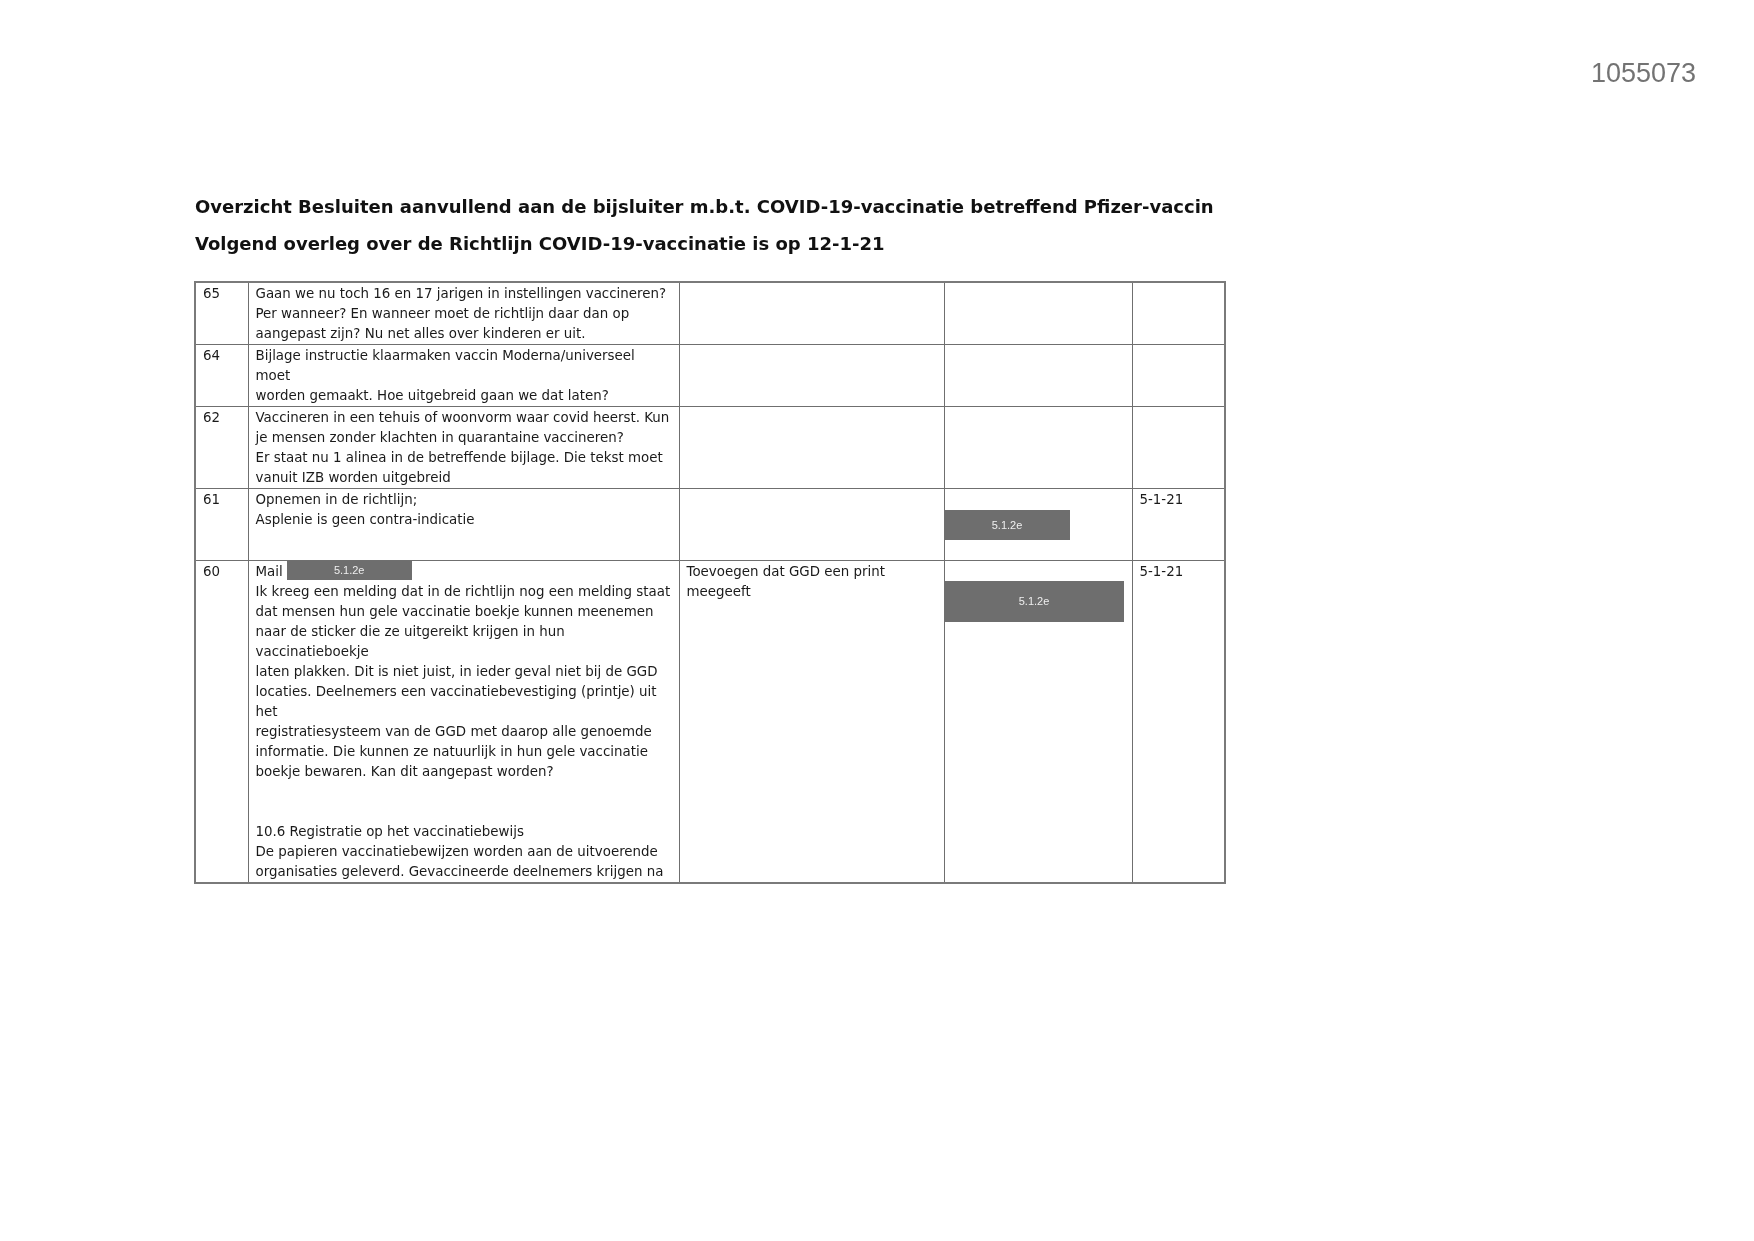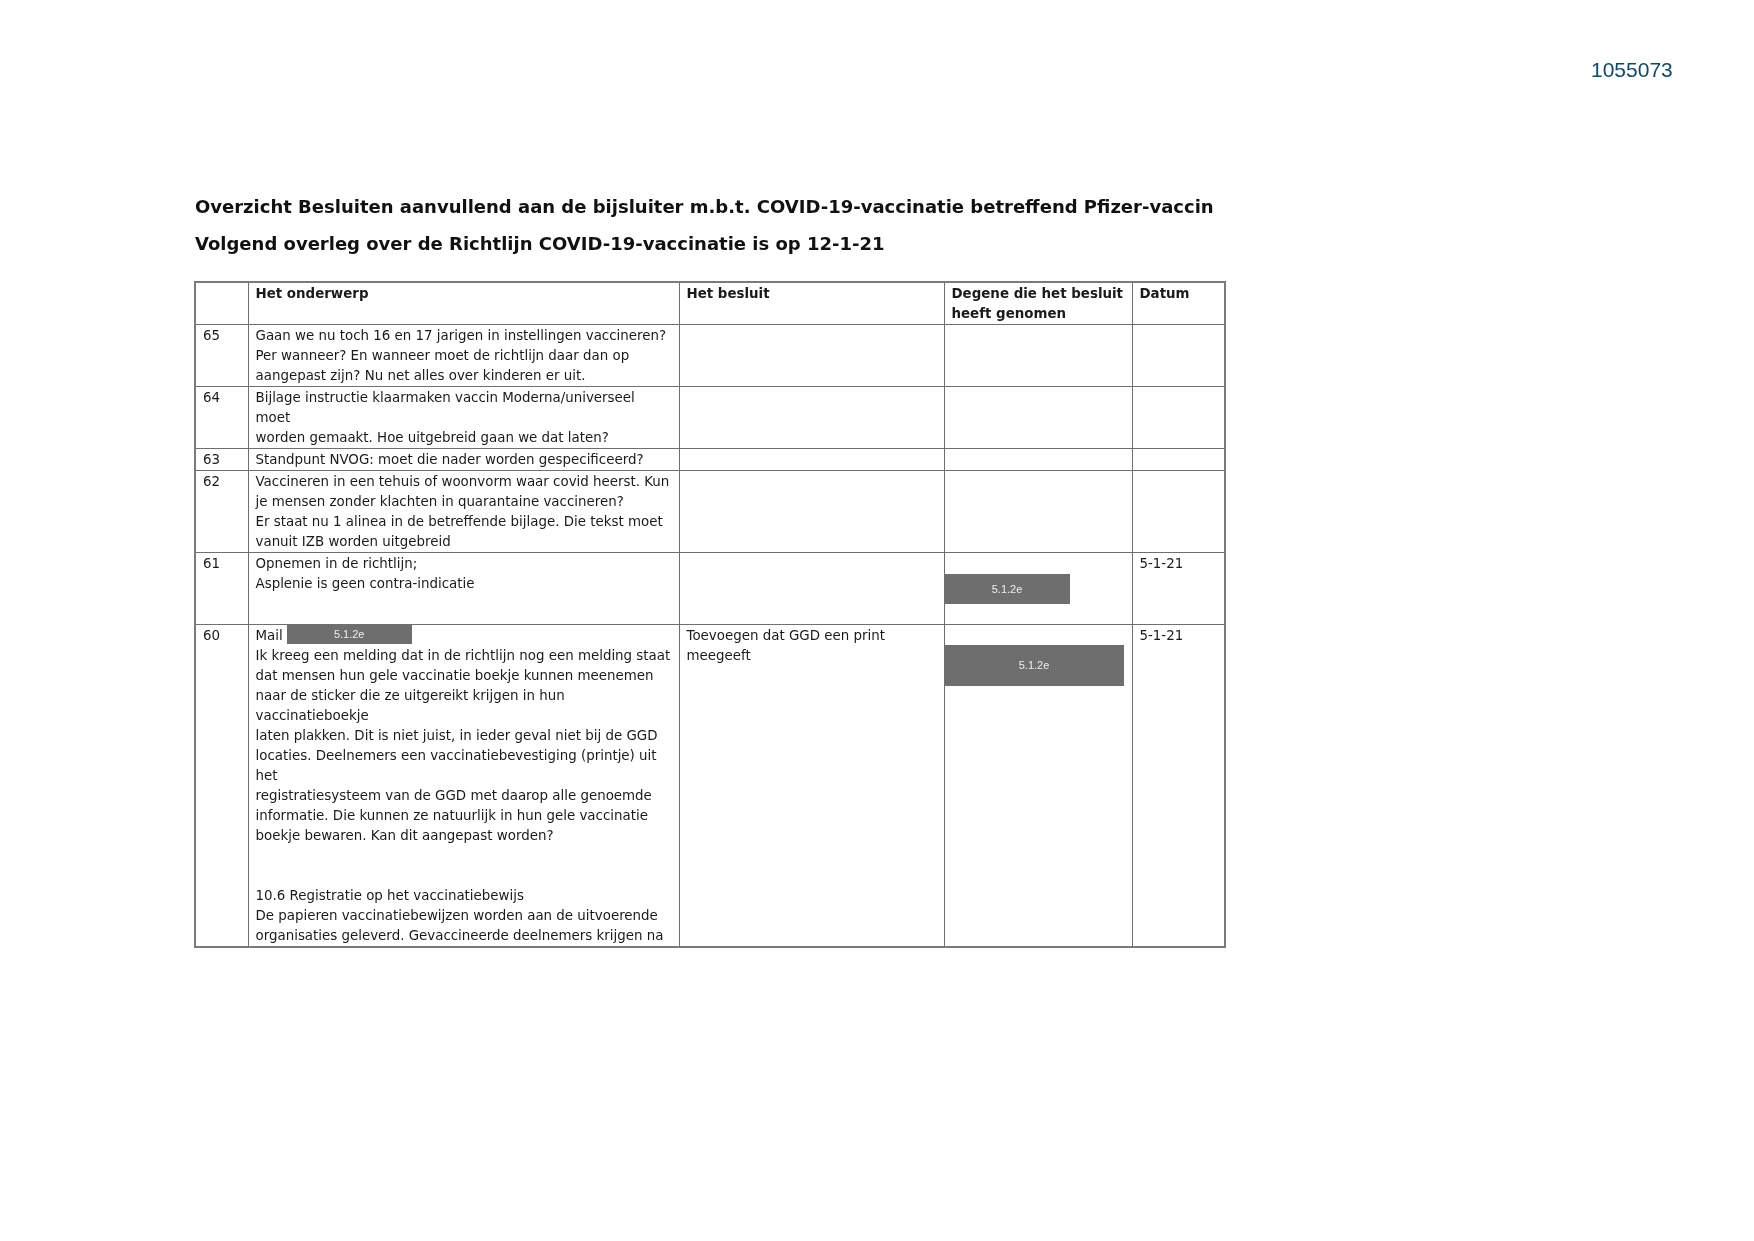--- a/index.html
+++ b/index.html
@@ -1,19 +1,19 @@
 <!DOCTYPE html>
 <html><head>
 <meta charset="utf-8">
 <style>
   html, body { margin: 0; padding: 0; background: #ffffff; }
   body { width: 1754px; height: 1241px; position: relative; overflow: hidden;
          font-family: "DejaVu Sans", "Liberation Sans", sans-serif; color: #1a1a1a; }
   .docnum { position: absolute; left: 1591px; top: 58px; font-family: "Liberation Sans", sans-serif;
-            font-size: 21px; color: #0c4a6e; letter-spacing: 0px; }
+            font-size: 27px; color: #737373; letter-spacing: 0px; }
   .title { position: absolute; left: 195px; font-size: 18px; font-weight: bold; color: #111; white-space: nowrap; }
   .t1 { top: 196px; }
   .t2 { top: 233px; }
   table.dec { position: absolute; left: 194px; top: 281px; border-collapse: collapse;
               table-layout: fixed; width: 1030px; font-size: 13.4px; line-height: 20px; }
   table.dec td, table.dec th { border: 1px solid #6f6f6f; vertical-align: top; padding: 1px 7px 0 7px;
               text-align: left; font-weight: normal; white-space: pre-line; }
   table.dec th { font-weight: bold; }
   table.dec { border: 2px solid #7a7a7a; }
   col.c1 { width: 53px; } col.c2 { width: 431px; } col.c3 { width: 265px; } col.c4 { width: 188px; } col.c5 { width: 93px; }
@@ -34,55 +34,40 @@
 
 <table class="dec">
   <colgroup>
       <col class="c1">
       <col class="c2">
       <col class="c3">
       <col class="c4">
       <col class="c5">
     </colgroup>
   <tbody>
-      <tr style="height:41px">
-    <th></th>
-    <th class="c2cell">Het onderwerp</th>
-    <th>Het besluit</th>
-    <th>Degene die het besluit
-heeft genomen</th>
-    <th>Datum</th>
-  </tr>
 
   <tr style="height:59px">
     <td class="num">65</td>
     <td class="c2cell">Gaan we nu toch 16 en 17 jarigen in instellingen vaccineren?
 Per wanneer? En wanneer moet de richtlijn daar dan op
 aangepast zijn? Nu net alles over kinderen er uit.</td>
     <td></td>
     <td></td>
     <td></td>
   </tr>
 
   <tr style="height:40px">
     <td class="num">64</td>
     <td class="c2cell">Bijlage instructie klaarmaken vaccin Moderna/universeel moet
 worden gemaakt. Hoe uitgebreid gaan we dat laten?</td>
     <td></td>
     <td></td>
     <td></td>
   </tr>
 
-  <tr style="height:20px">
-    <td class="num">63</td>
-    <td class="c2cell">Standpunt NVOG: moet die nader worden gespecificeerd?</td>
-    <td></td>
-    <td></td>
-    <td></td>
-  </tr>
 
   <tr style="height:80px">
     <td class="num">62</td>
     <td class="c2cell">Vaccineren in een tehuis of woonvorm waar covid heerst. Kun
 je mensen zonder klachten in quarantaine vaccineren?
 Er staat nu 1 alinea in de betreffende bijlage. Die tekst moet
 vanuit IZB worden uitgebreid</td>
     <td></td>
     <td></td>
     <td></td>

